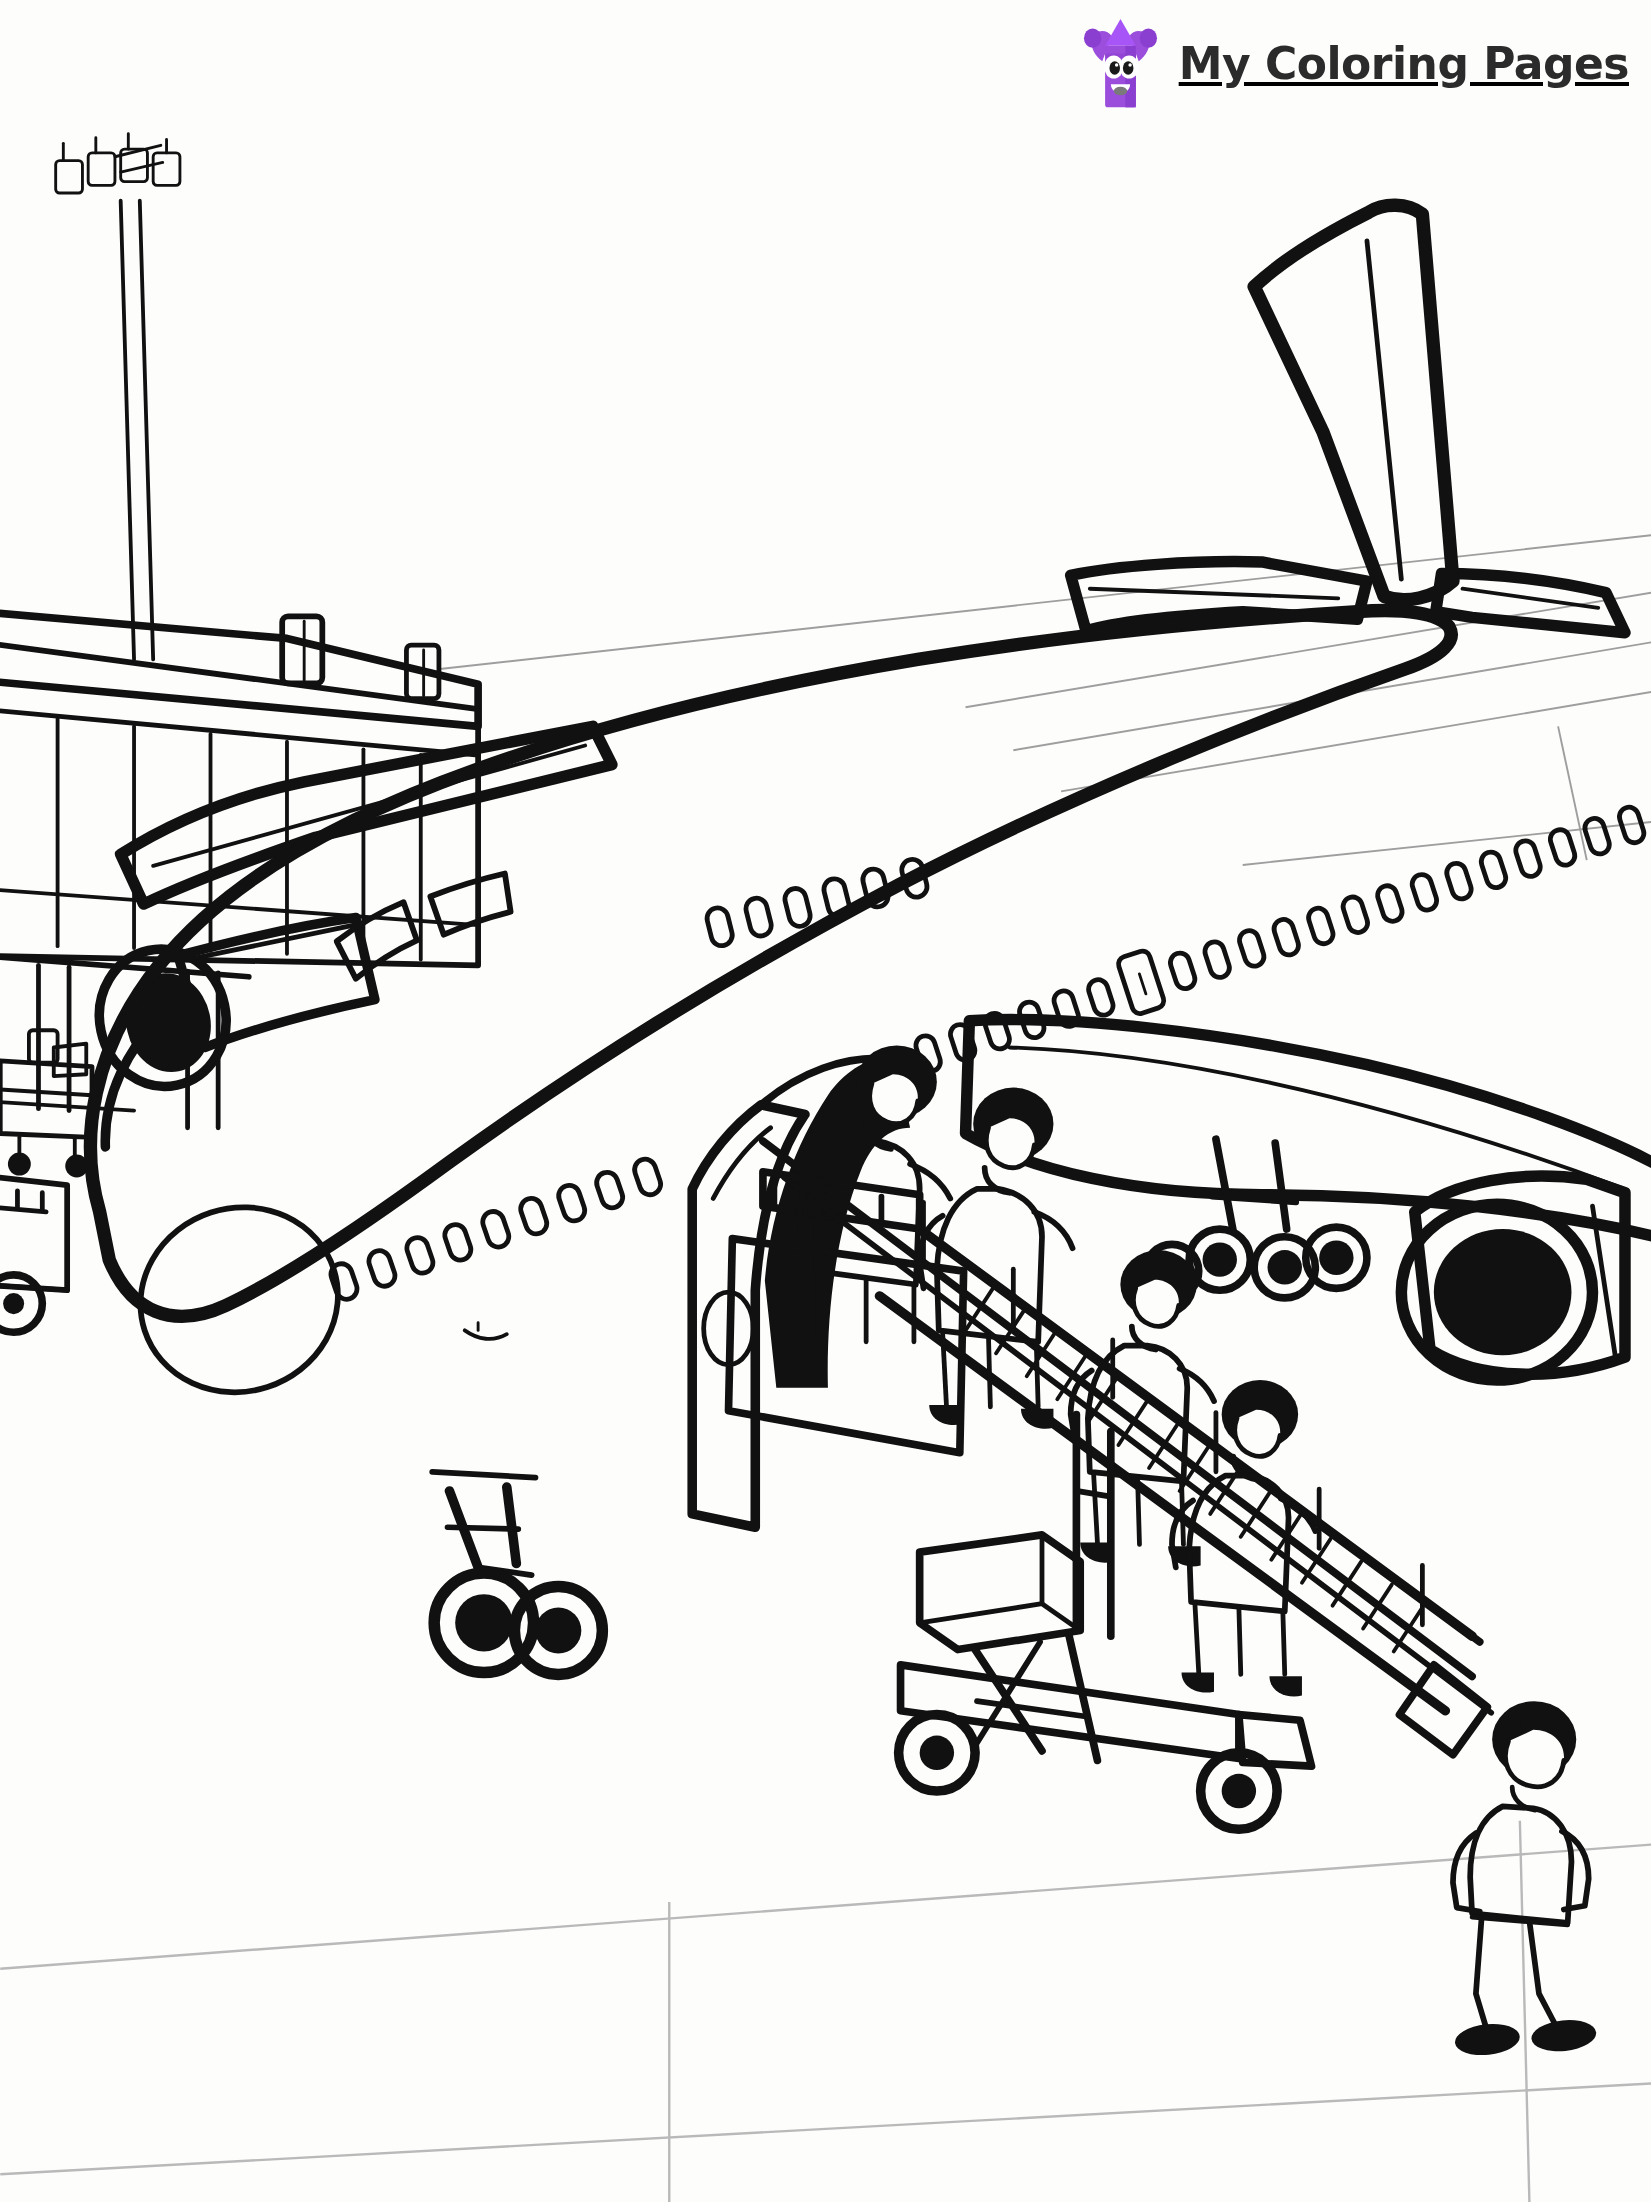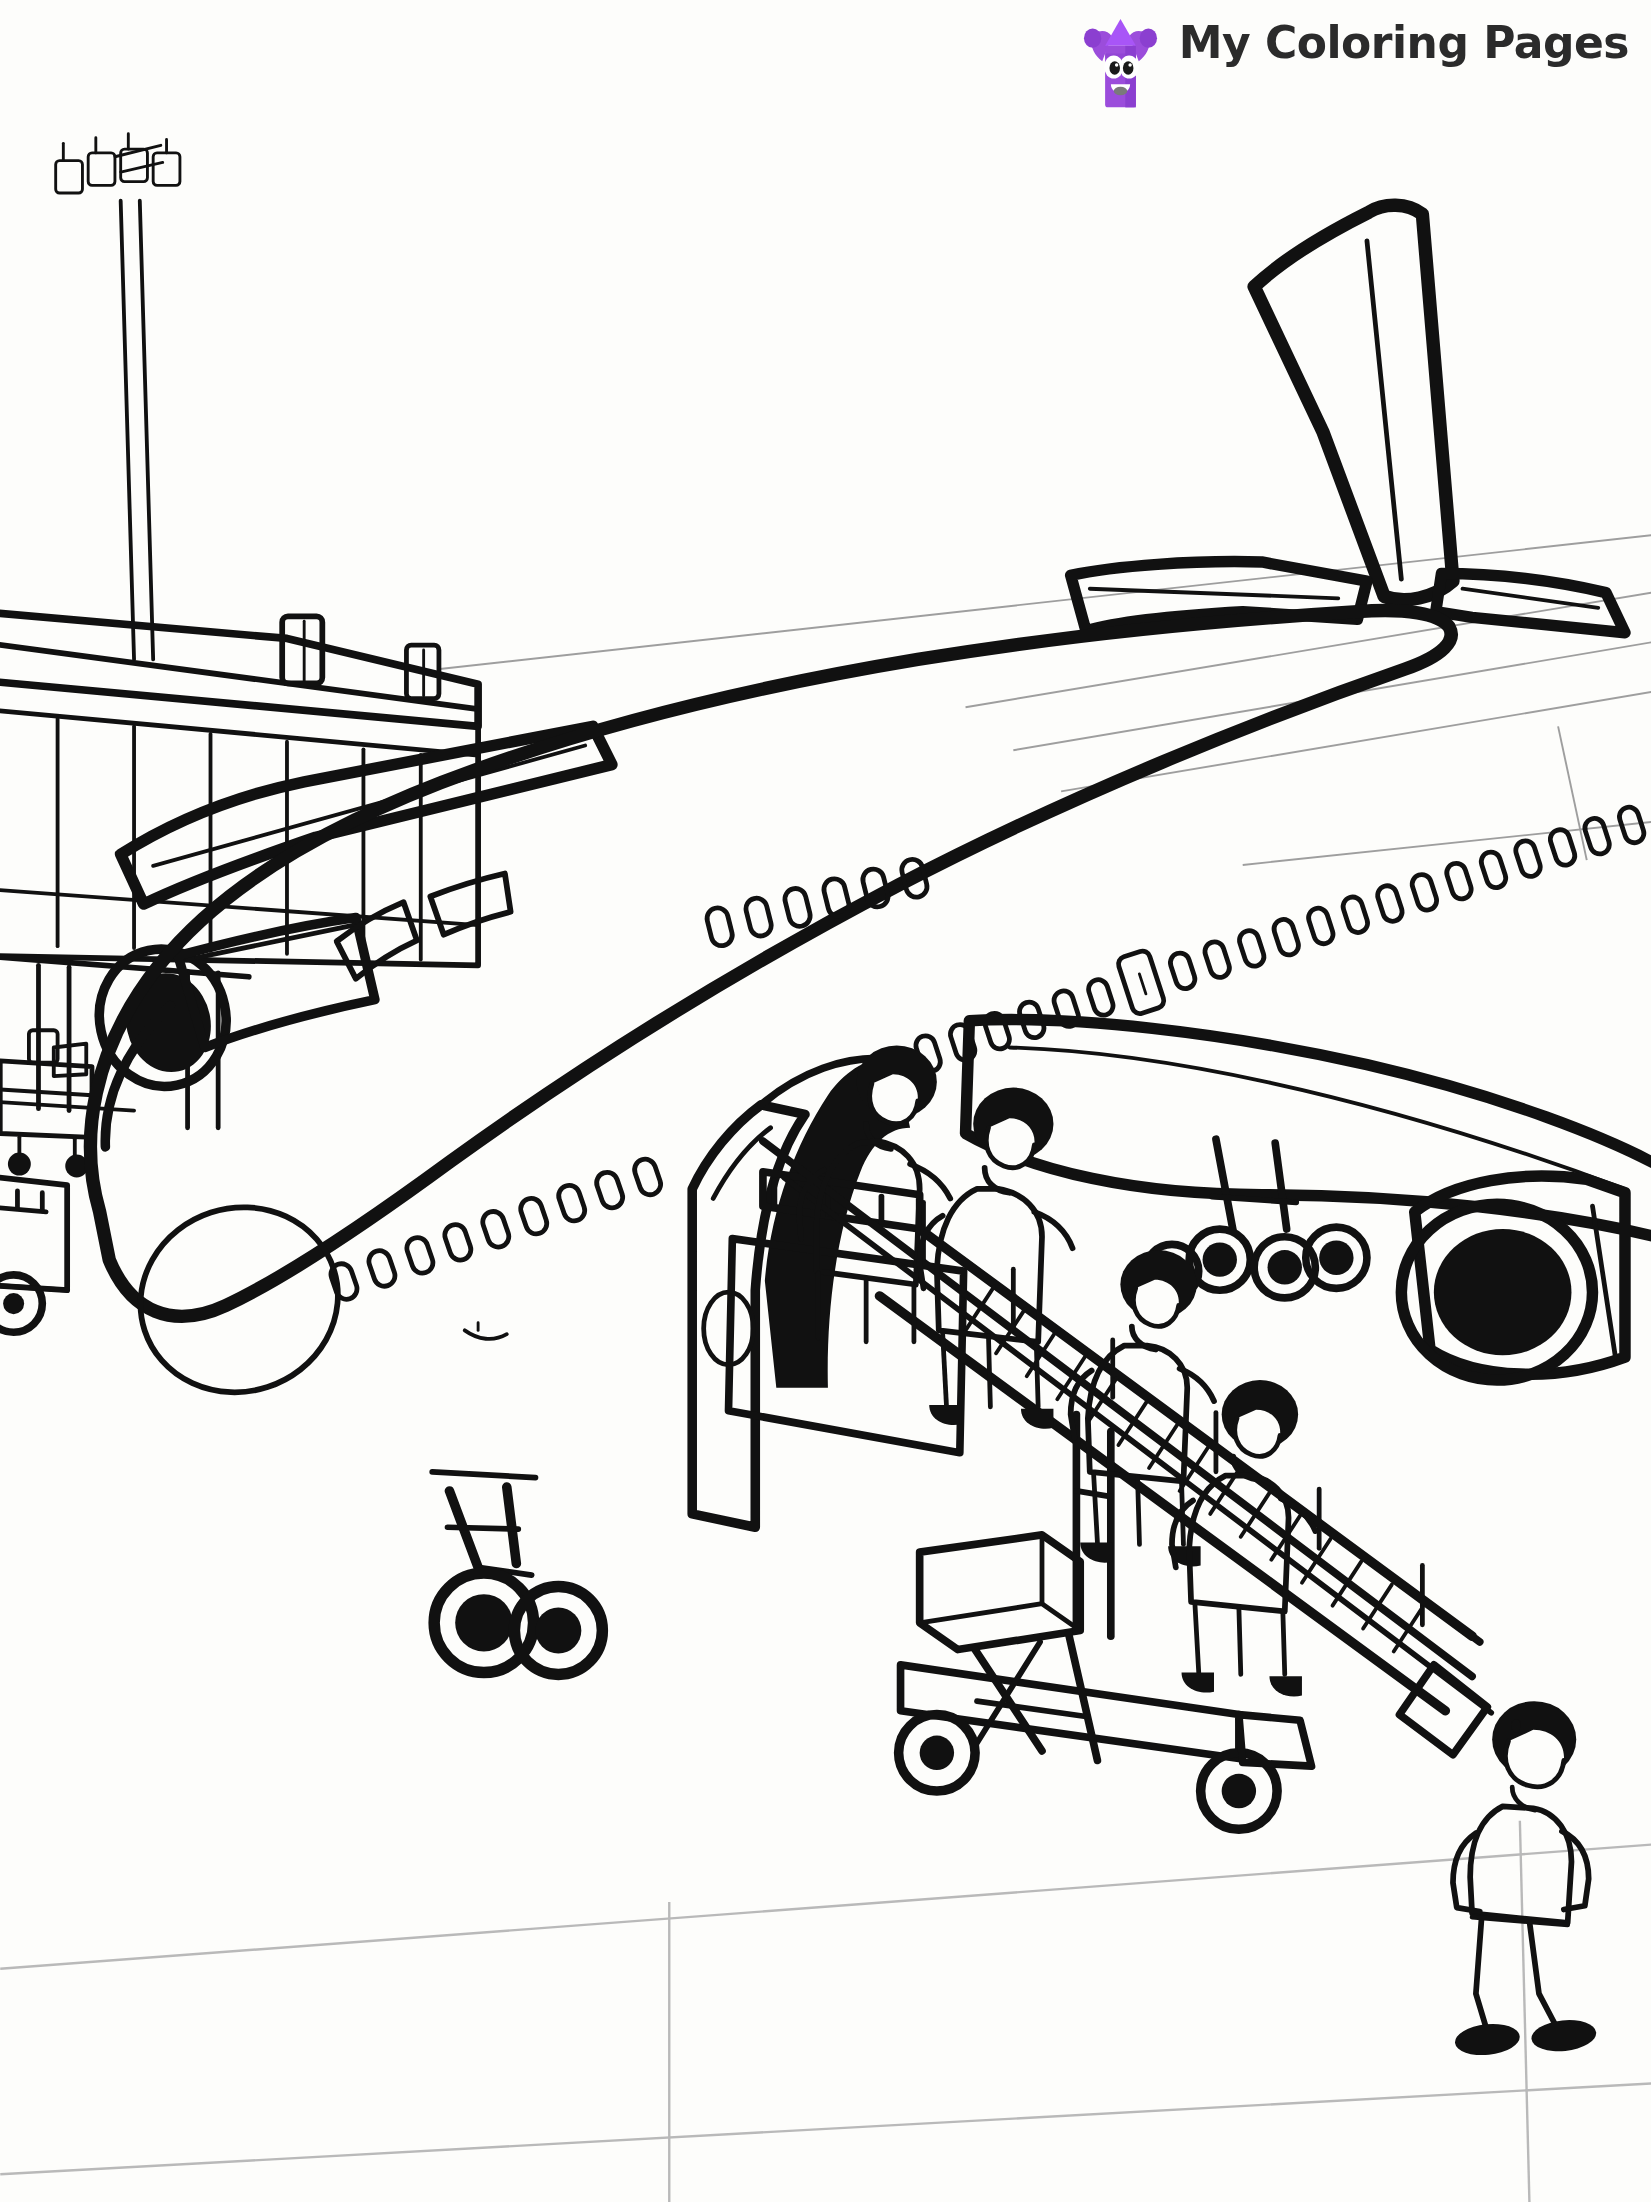--- a/index.html
+++ b/index.html
@@ -25,22 +25,24 @@
     display: block;
     width: 1652px;
     height: 2202px;
   }
   
   #brand {
     position: absolute;
     top: 17px;
     right: 23px;
     display: flex;
+    align-items: center;
     gap: 21px;
     z-index: 40;
+    text-decoration: underline;
   }
   #brand .mark {
     width: 75px;
     height: 92px;
     position: relative;
     flex: 0 0 auto;
   }
   #brand .title {
     font-family: "DejaVu Sans", sans-serif;
     font-size: 44px;

